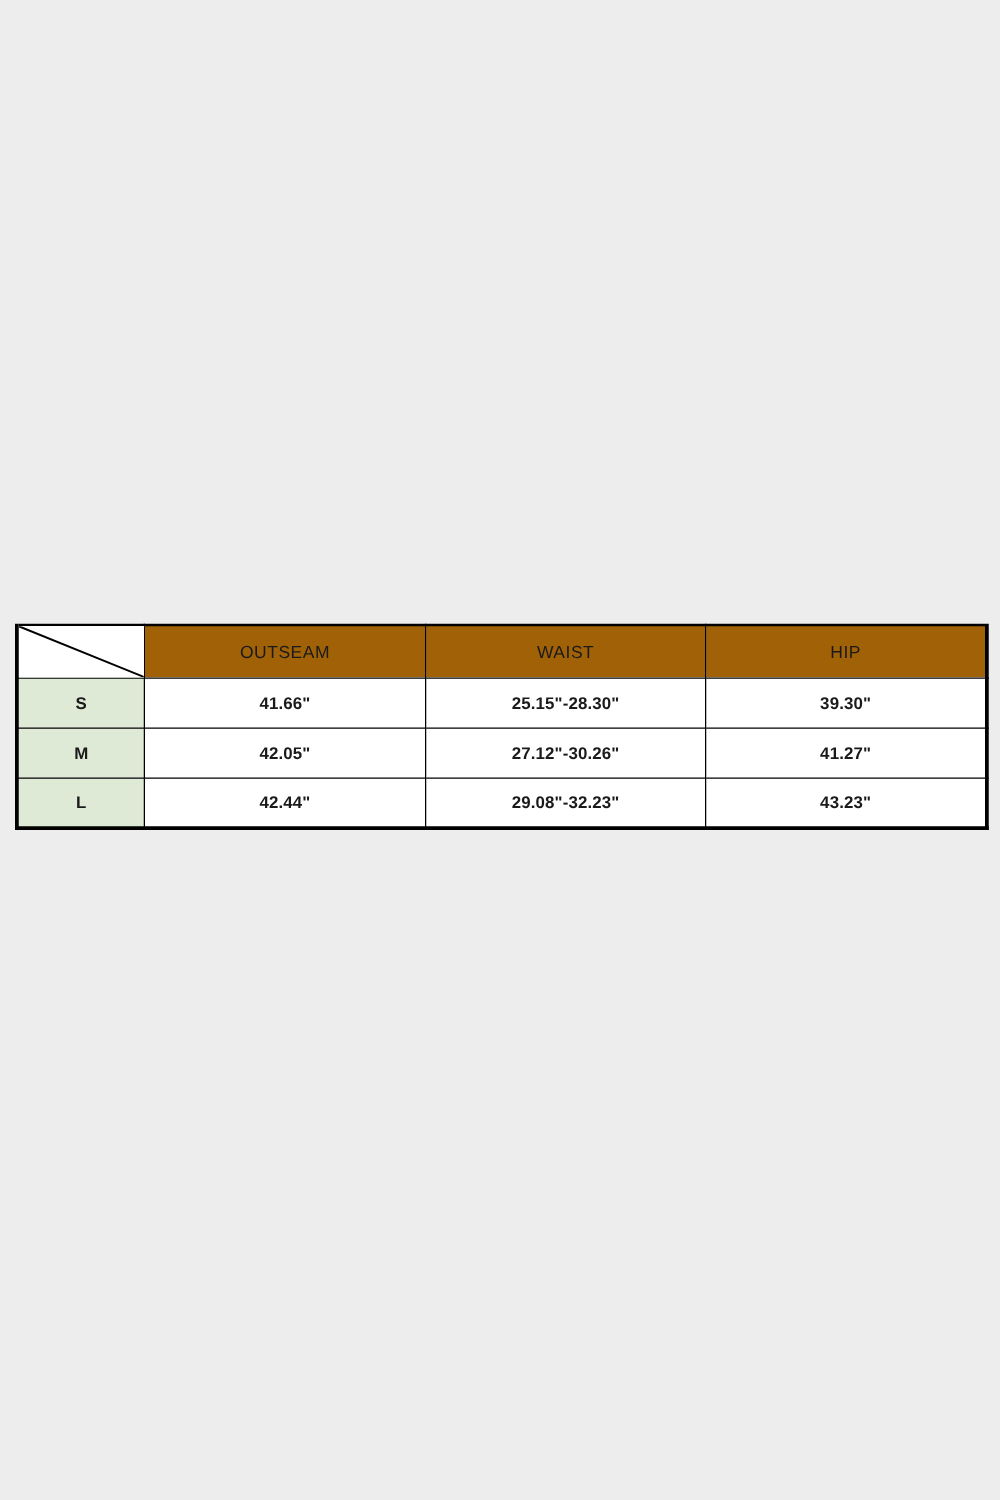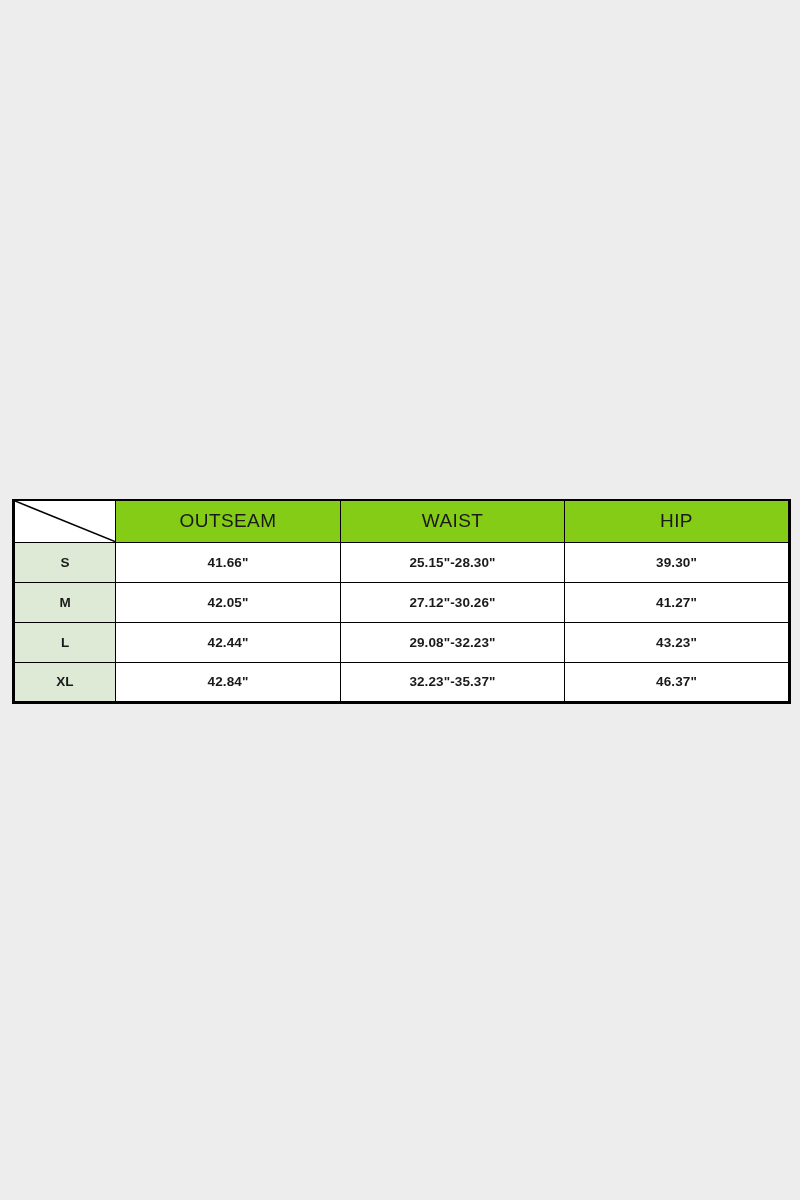--- a/index.html
+++ b/index.html
@@ -45,22 +45,22 @@
     border: 1.5px solid #000000;
     text-align: center;
     vertical-align: middle;
     color: #1a1a1a;
     padding: 0;
   }
 
   
   table.size-chart thead tr { height: 42px; }
   table.size-chart thead th.col-head {
-    background: #84cc16;
-    font-size: 19px;
+    background: #a16207;
+    font-size: 14px;
     font-weight: 400;
     letter-spacing: 0.4px;
   }
 
   
   th.corner-cell {
     background: #ffffff;
     position: relative;
     padding: 0;
   }
@@ -125,21 +125,15 @@
         <td class="measure">42.05"</td>
         <td class="measure">27.12"-30.26"</td>
         <td class="measure">41.27"</td>
       </tr>
       <tr>
         <td class="size-label">L</td>
         <td class="measure">42.44"</td>
         <td class="measure">29.08"-32.23"</td>
         <td class="measure">43.23"</td>
       </tr>
-      <tr>
-        <td class="size-label">XL</td>
-        <td class="measure">42.84"</td>
-        <td class="measure">32.23"-35.37"</td>
-        <td class="measure">46.37"</td>
-      </tr>
     </tbody>
   </table>
 </div>
 
 </body></html>

